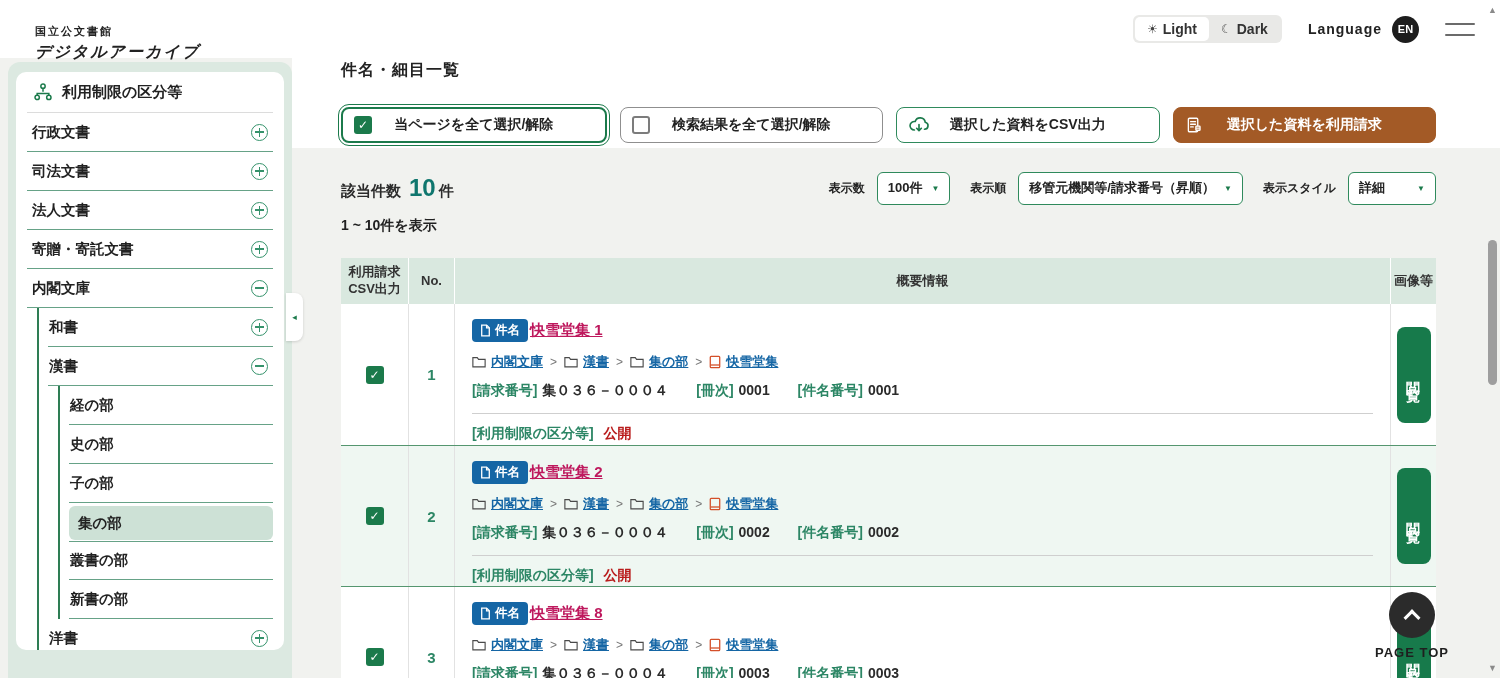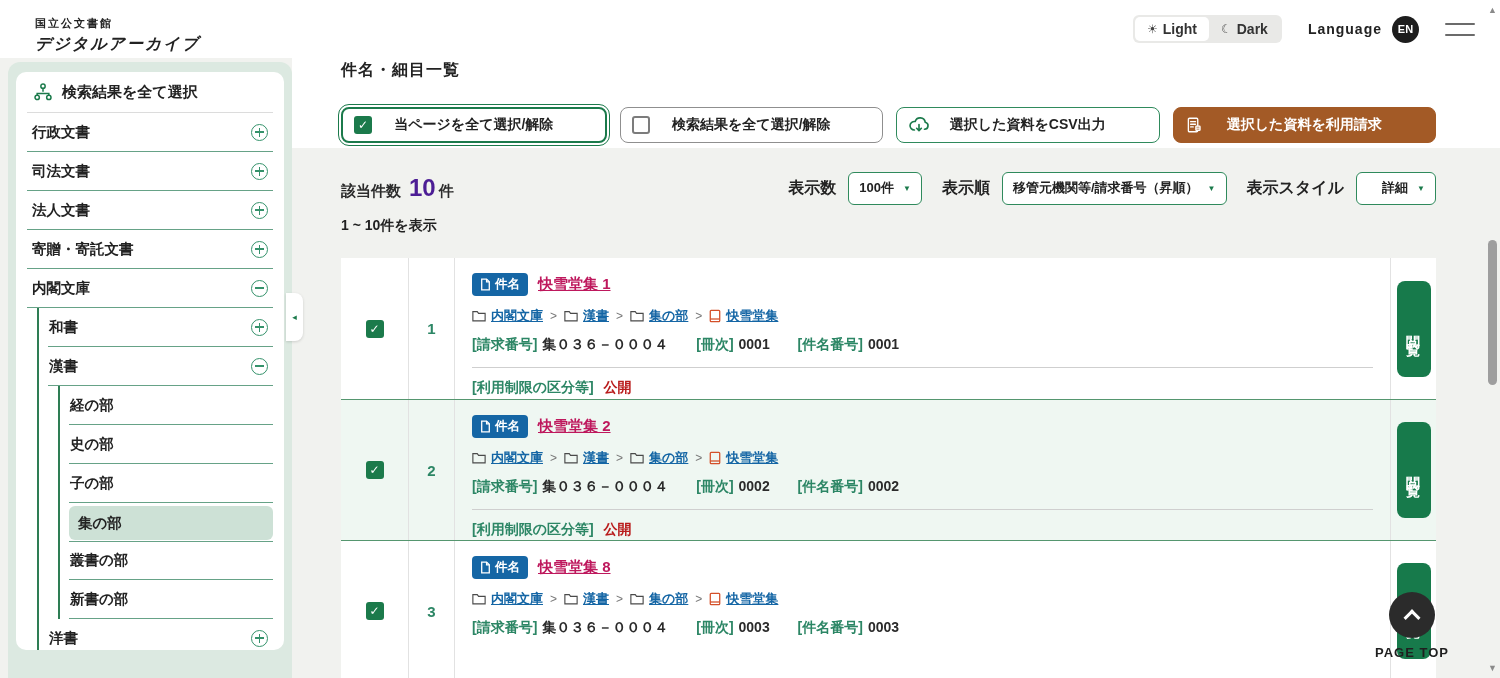--- a/index.html
+++ b/index.html
@@ -1,21 +1,21 @@
 <!DOCTYPE html>
 <html lang="ja"><head>
 <meta charset="utf-8">
 <style>
   * { margin:0; padding:0; box-sizing:border-box; font-family:"Liberation Sans","DejaVu Sans",sans-serif; }
   html,body { width:1500px; height:678px; overflow:hidden; }
   body { position:relative; background:#f1f2ef; color:#2b2b2b; }
 
   
   .topbar { position:absolute; left:0; top:0; width:1500px; height:58px; background:#fff; z-index:5; }
-  .logo { position:absolute; left:35px; top:16px; cursor:pointer; }
+  .logo { position:absolute; left:35px; top:24px; cursor:pointer; }
   .logo-line1 { font-size:11px; font-weight:700; letter-spacing:2px; color:#222; }
   .logo-line2 { font-size:16px; font-weight:700; letter-spacing:2px; color:#222; margin-top:3px; font-style:italic; }
   .topbar-right { position:absolute; right:25px; top:0; height:58px; display:flex; align-items:center; gap:26px; }
   .theme-toggle { display:flex; background:#e9e9e7; border-radius:6px; padding:2px; height:28px; }
   .theme-seg { display:flex; align-items:center; gap:5px; padding:0 12px; font-size:14px; font-weight:700; color:#333; border:none; background:transparent; border-radius:5px; cursor:pointer; }
   .theme-seg.active { background:#fff; }
   .theme-glyph { font-size:12px; color:#444; }
   .language { display:flex; align-items:center; gap:10px; cursor:pointer; }
   .language-label { font-size:14px; font-weight:700; letter-spacing:1px; color:#222; }
   .lang-circle { width:27px; height:27px; border-radius:50%; background:#1d1d1d; color:#fff; font-size:11px; font-weight:700; display:flex; align-items:center; justify-content:center; }
@@ -49,43 +49,43 @@
   .tb-btn.selected { border:2px solid #1b7a4b; outline:1.5px solid #1b7a4b; outline-offset:2px; }
   .tb-btn.green-border { border:1.5px solid #2f8a5c; }
   .tb-btn.brown { background:#a35a26; border:1.5px solid #a35a26; color:#fff; }
   .tb-btn .side-ico { position:absolute; left:11px; top:50%; transform:translateY(-50%); display:flex; align-items:center; }
   .cb { width:18px; height:18px; border-radius:3px; display:flex; align-items:center; justify-content:center; flex:none; }
   .cb.checked { background:#1b7a4b; color:#fff; font-size:12px; font-weight:700; }
   .cb.unchecked { background:#fff; border:2px solid #7c7c7c; }
 
   .results-bar { display:flex; align-items:center; justify-content:space-between; margin-top:28px; height:34px; }
   .count-wrap { font-size:15px; font-weight:700; display:flex; align-items:baseline; }
-  .count-num { font-size:24px; font-weight:700; color:#4c1d95; margin:0 3px 0 8px; }
+  .count-num { font-size:24px; font-weight:700; color:#0f766e; margin:0 3px 0 8px; }
   .display-opts { display:flex; align-items:center; gap:12px; }
-  .opt-label { font-size:16px; font-weight:700; color:#222; }
+  .opt-label { font-size:12px; font-weight:700; color:#222; }
   .dd { height:33px; background:#fff; border:1.5px solid #2f8a5c; border-radius:6px; display:flex; align-items:center; gap:9px; padding:0 10px; cursor:pointer; }
   .dd-value { font-size:13px; font-weight:700; color:#222; }
   .dd-caret { font-size:8px; color:#1b7a4b; }
-  .dd.style-dd { width:80px; justify-content:flex-end; }
+  .dd.style-dd { width:88px; justify-content:space-between; }
   .range-text { margin-top:12px; font-size:14px; font-weight:700; color:#222; }
 
   
   .rtable { margin-top:23px; width:1095px; background:#fff; }
   .t-header { display:grid; grid-template-columns:68px 46px 936px 45px; background:#d9e8df; height:46px; }
   .t-header > div { display:flex; flex-direction:column; align-items:center; justify-content:center; font-size:13px; font-weight:700; color:#333; border-right:1px solid #fff; line-height:1.3; }
   .t-header > div:last-child { border-right:none; }
   .t-row { display:grid; grid-template-columns:68px 46px 936px 45px; background:#fff; height:141px; }
   .t-row.alt { background:#eff7f2; }
   .t-row + .t-row { border-top:1px solid #55966f; }
   .t-row > div { border-right:1px solid #e2e2e2; }
   .t-row > div:last-child { border-right:none; }
   .cell-center { display:flex; align-items:center; justify-content:center; }
   .row-no { font-size:15px; font-weight:700; color:#2c8665; }
   .cell-summary { padding:15px 17px 0; }
-  .line1 { display:flex; align-items:center; gap:10px; }
+  .line1 { display:flex; align-items:center; gap:2px; }
   .badge { background:#1566a5; color:#fff; border-radius:4px; height:23px; padding:0 8px; display:flex; align-items:center; gap:4px; font-size:12.5px; font-weight:700; }
   .title-link { color:#be185d; font-size:15px; font-weight:700; text-decoration:underline; cursor:pointer; }
   .crumbs { display:flex; align-items:center; gap:7px; margin-top:11px; }
   .crumb { display:flex; align-items:center; gap:5px; }
   .crumb-link { color:#1566a5; font-size:13px; font-weight:700; text-decoration:underline; cursor:pointer; }
   .crumb-sep { color:#777; font-size:12px; }
   .meta-line { margin-top:11px; font-size:14px; font-weight:700; }
   .meta-label { color:#2c8665; }
   .meta-value { color:#2b2b2b; margin-left:5px; }
   .meta-gap { margin-left:24px; }
@@ -139,21 +139,21 @@
 
 <aside class="sidebar">
   <div class="sidebar-card">
     <div class="sidebar-title">
       <svg width="20" height="20" viewBox="0 0 24 24" fill="none" stroke="#1b7a4b" stroke-width="1.8">
           <circle cx="12" cy="5" r="2.6"></circle>
           <circle cx="5" cy="18.5" r="2.6"></circle>
           <circle cx="19" cy="18.5" r="2.6"></circle>
           <path d="M12 7.6v4M5 16v-2.2h14V16M12 11.6v0"></path>
         </svg>
-      <span class="sidebar-title-text">検索結果を全て選択</span>
+      <span class="sidebar-title-text">利用制限の区分等</span>
     </div>
 
     <div class="sb-item">
       <span class="sb-label">行政文書</span>
       <span class="toggle plus"></span>
     </div>
     <div class="sb-item">
       <span class="sb-label">司法文書</span>
       <span class="toggle plus"></span>
     </div>
@@ -271,20 +271,35 @@
       <div class="dd style-dd">
         <span class="dd-value">詳細</span>
         <span class="dd-caret">▼</span>
       </div>
     </div>
   </div>
 
   <div class="range-text">1 ~ 10件を表示</div>
 
   <div class="rtable">
+    <div class="t-header">
+      <div>
+        <span>利用請求</span>
+        <span>CSV出力</span>
+      </div>
+      <div>
+          <span>No.</span>
+        </div>
+      <div>
+          <span>概要情報</span>
+        </div>
+      <div>
+          <span>画像等</span>
+        </div>
+    </div>
 
     <div class="t-row">
       <div class="cell-center">
           <span class="cb checked">✓</span>
         </div>
       <div class="cell-center">
           <span class="row-no">1</span>
         </div>
       <div class="cell-summary">
         <div class="line1">

